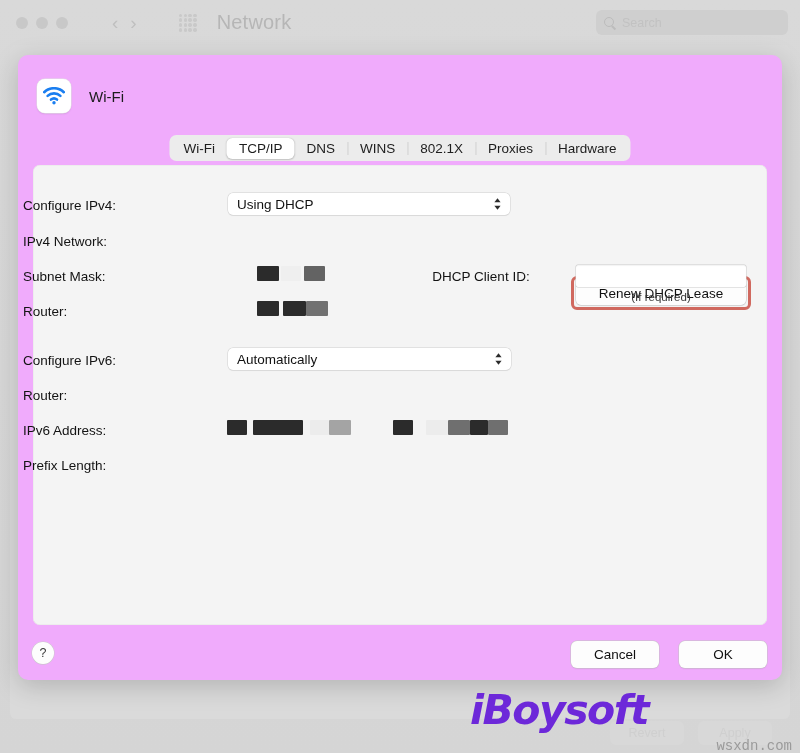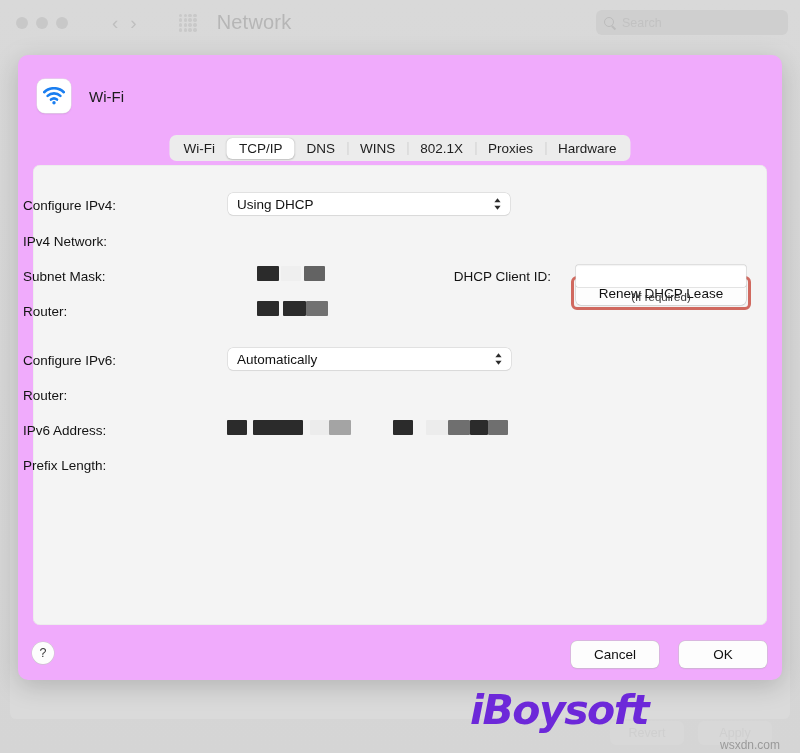--- a/index.html
+++ b/index.html
@@ -158,22 +158,22 @@
   }
 
   
   .watermark {
     position: absolute; left: 470px; top: 688px;
     font-size: 41px; font-weight: bold; font-style: italic;
     color: #6d28d9; letter-spacing: -1.5px; line-height: 44px;
     font-family: "DejaVu Sans", sans-serif;
   }
   .wm-source {
-    position: absolute; right: 20px; top: 738px;
-    font-size: 12px; color: #9a9a9a;
+    position: absolute; right: 8px; top: 738px;
+    font-size: 14px; color: #9a9a9a; font-family: Liberation Mono, monospace;
   }
 </style>
 </head>
 <body>
 
 <div id="root">
 
   <div class="bg-window">
     <div class="toolbar">
       <div class="traffic">
@@ -269,21 +269,21 @@
       <div class="lbl lbl-col" style="left:-10px; top:139px;">Router:</div>
       <div>
         <span class="redact" style="left:224px; top:136px; width:22px; background:#2b2b2b;"></span>
         <span class="redact" style="left:250px; top:136px; width:23px; background:#2b2b2b;"></span>
         <span class="redact" style="left:273px; top:136px; width:22px; background:#717171;"></span>
       </div>
 
       <div class="annot-box" style="left:538px; top:111px; width:180px; height:34px;"></div>
       <div class="renew-btn" style="left:543px; top:116px; width:170px;">Renew DHCP Lease</div>
 
-      <div class="lbl" style="position:absolute; left:378px; top:104px; width:140px; text-align:right;">DHCP Client ID:</div>
+      <div class="lbl" style="position:absolute; left:378px; top:104px; width:140px; text-align:center;">DHCP Client ID:</div>
       <div class="textfield" style="left:543px; top:100px; width:170px;"></div>
       <div class="hint" style="left:543px; top:126px; width:170px; text-align:center;">(If required)</div>
 
       <div class="lbl lbl-col" style="left:-10px; top:188px;">Configure IPv6:</div>
       <div class="select" style="left:195px; top:183px; width:283px;">
         <span>Automatically</span>
         <span class="chev">
           <svg width="9" height="14" viewBox="0 0 9 14">
             <path d="M4.5 1.2 L7.6 5.2 L1.4 5.2 Z" fill="#2b2b2b"></path>
             <path d="M4.5 12.8 L7.6 8.8 L1.4 8.8 Z" fill="#2b2b2b"></path>

